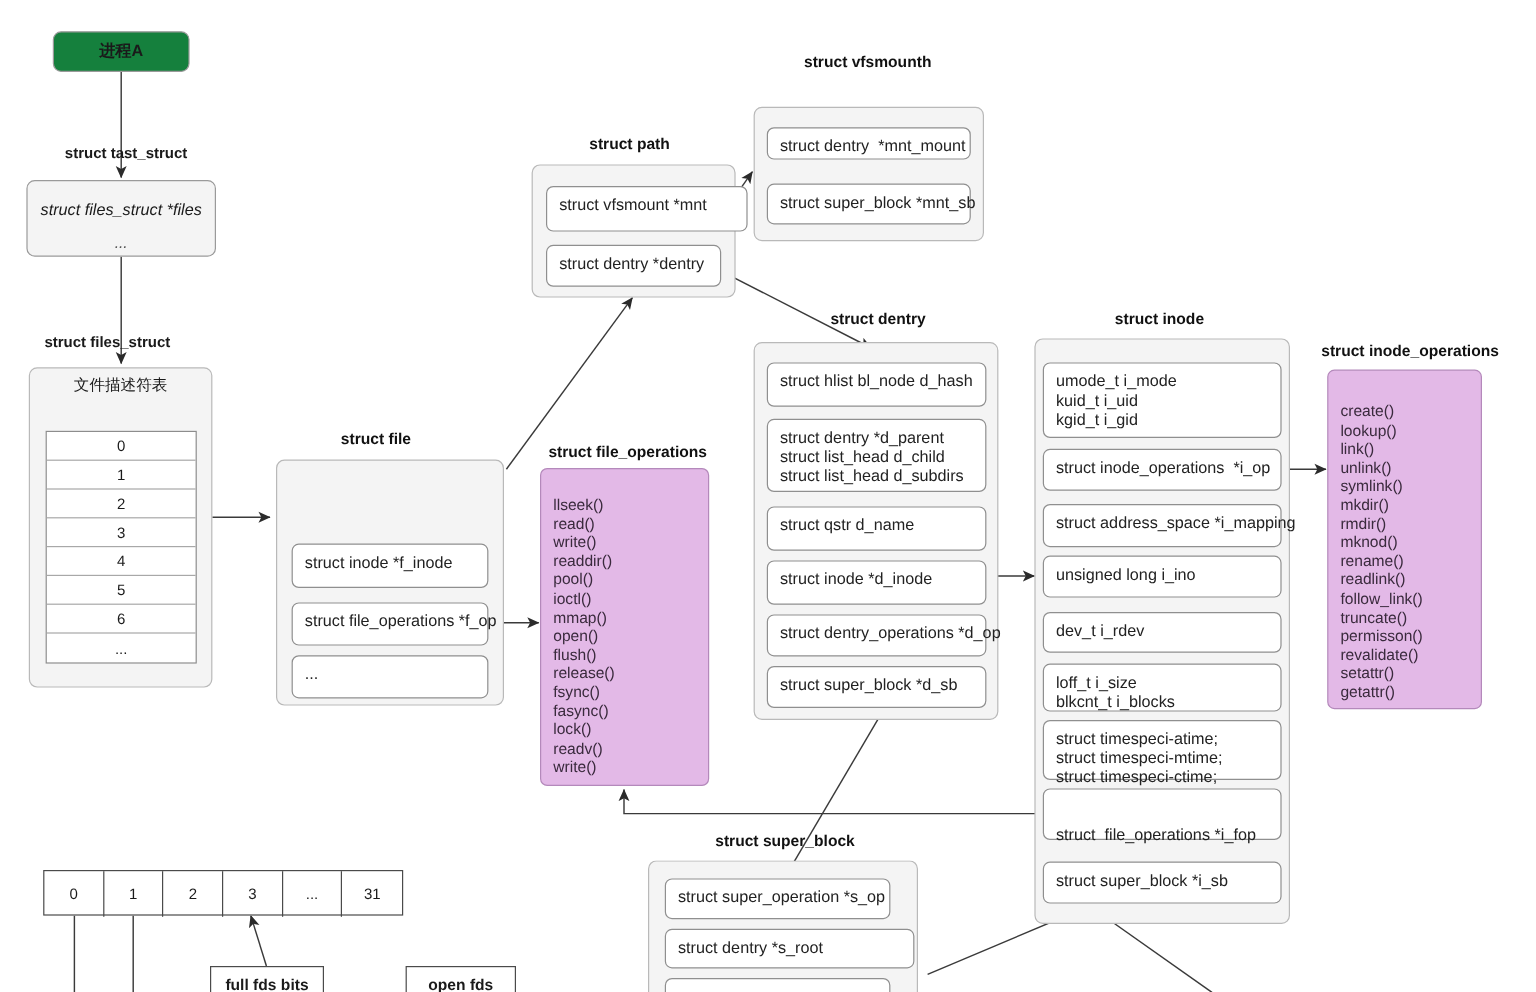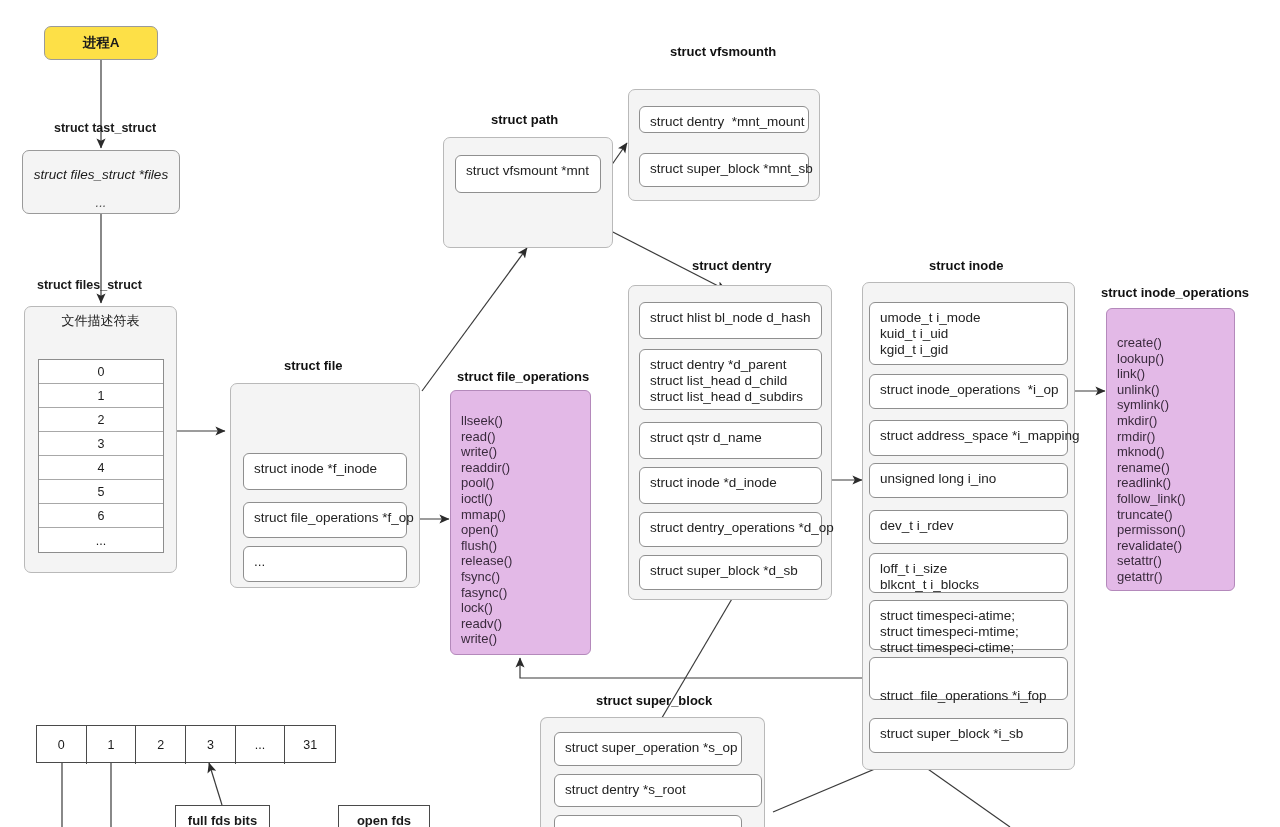--- a/index.html
+++ b/index.html
@@ -10,21 +10,21 @@
   }
   #canvas{position:absolute;left:0;top:0;width:1280px;height:827px;}
   svg.wires{position:absolute;left:0;top:0;width:1280px;height:827px;pointer-events:none;}
 
   .grp{position:absolute;box-sizing:border-box;background:#f4f4f4;border:1px solid #b9b9b9;border-radius:7px;}
   .cell{position:absolute;box-sizing:border-box;background:#ffffff;border:1px solid #8f8f8f;border-radius:6px;
         font-size:13.5px;line-height:16px;padding:7px 10px;white-space:pre;color:#222;}
   .caption{position:absolute;font-size:13px;font-weight:bold;color:#111;white-space:nowrap;}
   .ops{position:absolute;box-sizing:border-box;background:#e3b9e7;border:1px solid #b489bb;border-radius:6px;
        font-size:13px;line-height:15.6px;padding:22px 0 10px 10px;color:#3a2a3d;white-space:pre;}
-  .rounded-node{position:absolute;box-sizing:border-box;background:#fde047;border:1px solid #9a9a9a;border-radius:7px;
+  .rounded-node{position:absolute;box-sizing:border-box;background:#15803d;border:1px solid #9a9a9a;border-radius:7px;
        display:flex;align-items:center;justify-content:center;font-size:13.5px;font-weight:bold;}
   .plainbox{position:absolute;box-sizing:border-box;background:#f4f4f4;border:1px solid #9a9a9a;border-radius:7px;font-style:italic;}
   .plainbox .t1{position:absolute;left:0;right:0;top:16px;text-align:center;font-size:13.5px;}
   .plainbox .t2{position:absolute;left:0;right:0;top:56px;text-align:center;font-size:13px;color:#555;}
 
   .fdwrap{position:absolute;box-sizing:border-box;background:#ffffff;border:1px solid #8d8d8d;}
   .fdrow{box-sizing:border-box;height:20px;border-bottom:1px solid #a8a8a8;
          display:flex;align-items:center;justify-content:center;font-size:12.5px;}
   .fdrow:last-child{border-bottom:none;}
 
@@ -126,21 +126,22 @@
 flush()
 release()
 fsync()
 fasync()
 lock()
 readv()
 write()</div>
 
   <div class="caption" style="left:491px;top:112px;">struct path</div>
   <div class="grp" style="left:443px;top:137px;width:170px;height:111px;"></div>
-  <div class="cell" style="left:455px;top:155px;width:146px;height:38px;">struct vfsmount *mnt</div>
+  <div class="cell" style="left:455px;top:155px;width:168px;height:38px;">struct vfsmount *mnt</div>
+  <div class="cell" style="left:455px;top:204px;width:146px;height:35px;">struct dentry *dentry</div>
 
   <div class="caption" style="left:670px;top:44px;">struct vfsmounth</div>
   <div class="grp" style="left:628px;top:89px;width:192px;height:112px;"></div>
   <div class="cell" style="left:639px;top:106px;width:170px;height:27px;">struct dentry  *mnt_mount</div>
   <div class="cell" style="left:639px;top:153px;width:170px;height:34px;">struct super_block *mnt_sb</div>
 
   <div class="caption" style="left:692px;top:258px;">struct dentry</div>
   <div class="grp" style="left:628px;top:285px;width:204px;height:315px;"></div>
   <div class="cell" style="left:639px;top:302px;width:183px;height:37px;">struct hlist bl_node d_hash</div>
   <div class="cell" style="left:639px;top:349px;width:183px;height:61px;">struct dentry *d_parent

